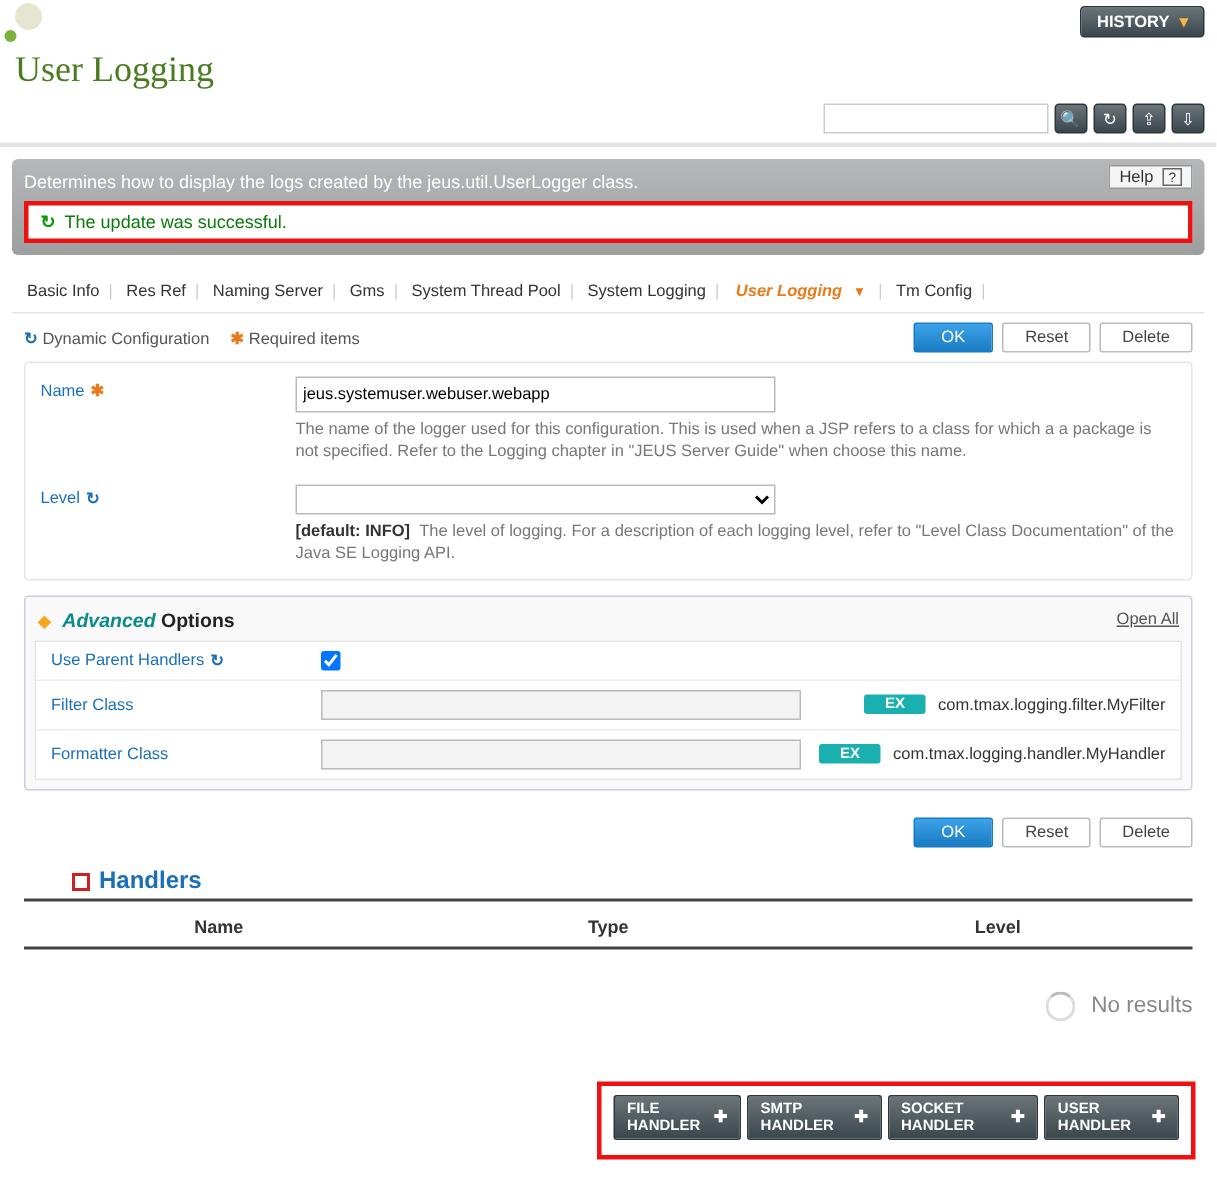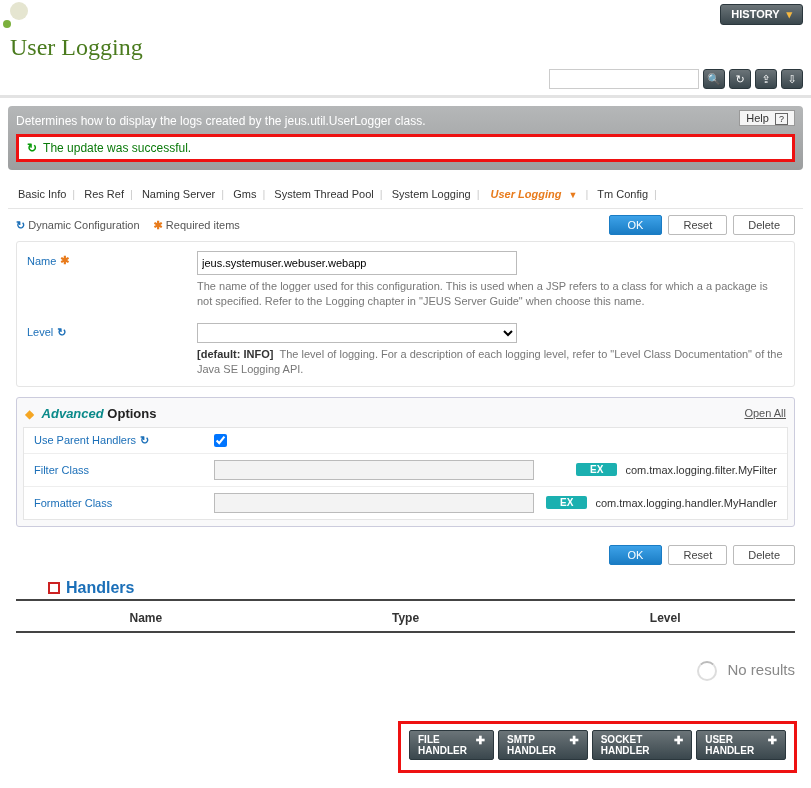--- a/index.html
+++ b/index.html
@@ -61,21 +61,21 @@
 .btn-row-bottom { display:flex; justify-content:flex-end; gap:6px; padding:8px;}
 .section-head { display:flex; align-items:center; gap:6px; margin:6px 8px 4px; border-bottom:2px solid #444; padding-bottom:2px;padding-left:32px;}
 .section-head .sq { width:12px;height:12px; border:2px solid #c22; display:inline-block;}
 .section-head h2 { color:#1b6fb8; font-size:16px; font-weight:bold;}
 .handlers-table { margin:0 8px;}
 .handlers-th { display:flex; border-bottom:2px solid #444; padding:6px 0;}
 .handlers-th div { flex:1; text-align:center; font-weight:bold; font-size:12px;}
 .no-results { text-align:right; color:#888; font-size:15px; padding:28px 0 40px;}
 .no-results .sp { display:inline-block; width:20px; height:20px; border:2px solid #ddd; border-radius:50%; vertical-align:middle; margin-right:6px; border-top-color:#bbb;}
 .handler-btn-row { display:flex; justify-content:flex-end; gap:4px; padding:6px 8px 10px; border:3px solid #e11; margin:0 6px 6px 390px;}
-.handler-btn { background:linear-gradient(#6b7478,#3a474d); color:#fff; font-weight:bold; font-size:10px; padding:3px 8px; border:1px solid #2b373d; border-radius:2px; display:flex; align-items:flex-start; gap:4px;}
+.handler-btn { background:linear-gradient(#6b7478,#3a474d); color:#fff; font-weight:bold; font-size:10px; padding:3px 8px; border:1px solid #2b373d; border-radius:2px; display:flex; align-items:center; gap:4px;}
 .handler-btn .plus { font-size:11px; }
 </style>
 </head>
 <body>
 
 <div class="topbar">
   <div class="decor">
       <div class="c1"></div>
       <div class="c2"></div>
     </div>

